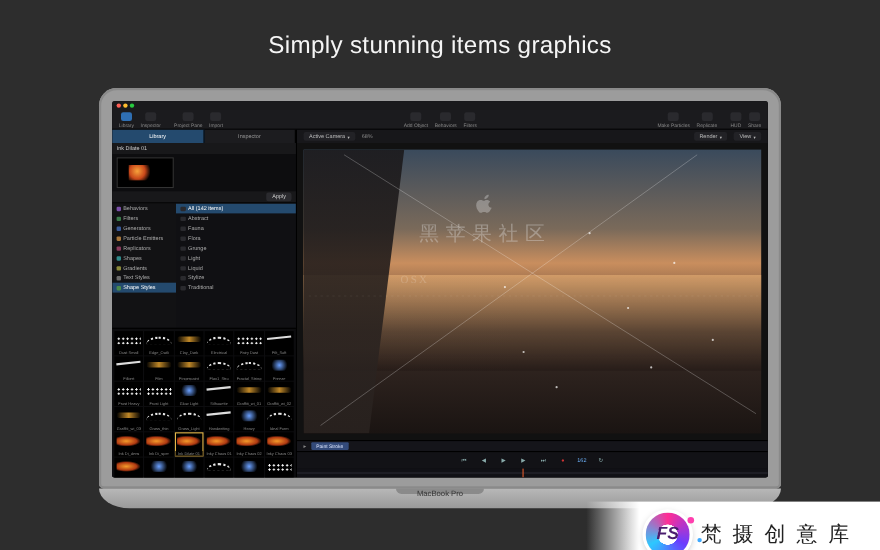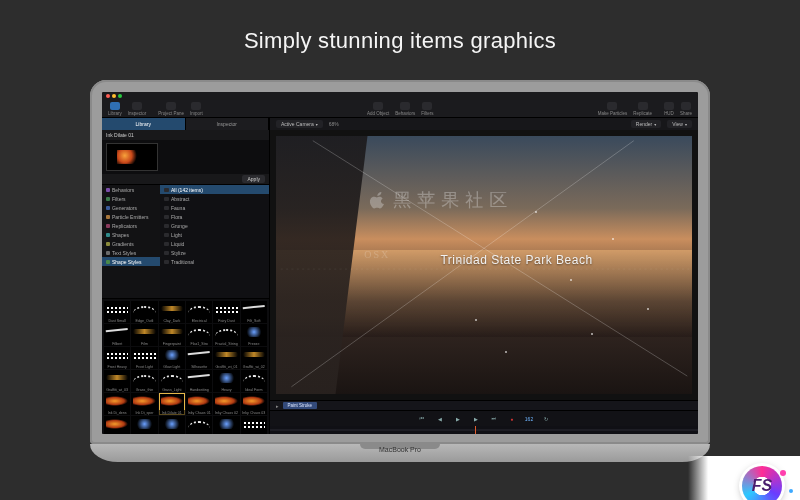--- a/index.html
+++ b/index.html
@@ -163,21 +163,21 @@
     opacity:.85;
   }
   .diag{position:absolute;inset:0;pointer-events:none;}
   .diag line{stroke:rgba(255,255,255,.35);stroke-width:.6;}
   .title-overlay{
     position:absolute;left:52%;top:48%;transform:translate(-50%,-50%) translateX(24px);
     color:#f2f2f2;font-size:12px;font-weight:300;letter-spacing:.5px;
     text-shadow:0 1px 2px rgba(0,0,0,.5);white-space:nowrap;
   }
   .wm{position:absolute;left:40%;top:26%;transform:translate(-50%,-50%);
-    color:rgba(230,230,230,.35);font-size:18px;letter-spacing:6px;display:flex;align-items:center;gap:6px;}
+    color:rgba(230,230,230,.35);font-size:18px;letter-spacing:6px;display:flex;align-items:center;gap:6px;flex-direction:column;}
   .wm2{position:absolute;left:22%;top:44%;color:rgba(255,255,255,.18);font-size:10px;letter-spacing:2px;font-family:Liberation Serif, serif;}
   .particles{position:absolute;inset:0;}
   .particles span{position:absolute;width:2px;height:2px;background:#fff;border-radius:50%;opacity:.7;}
   .layer-strip{height:10px;background:#15151a;border-top:1px solid #000;display:flex;align-items:center;padding:0 6px;font-size:5px;gap:4px;}
   .layer-chip{background:#334a7a;color:#dde6ff;padding:1px 5px;border-radius:1px;font-size:4.5px;}
   .transport{height:16px;background:#121216;border-top:1px solid #000;display:flex;align-items:center;justify-content:center;gap:8px;font-size:5px;color:#6aa0ff;}
   .tbtn{width:10px;height:10px;display:flex;align-items:center;justify-content:center;color:#8aa;cursor:pointer;}
   .tc{color:#6fb5ff;}
   .ruler{height:8px;background:#101015;position:relative;}
   .ruler::before{content:"";position:absolute;left:0;right:0;top:3px;height:2px;background:#1d1d24;}
@@ -527,21 +527,20 @@
                 <line x1="40" y1="10" x2="390" y2="230"></line>
                 <line x1="10" y1="130" x2="395" y2="130" style="stroke-dasharray:2 3;opacity:.25"></line>
               </svg>
               <div class="wm">
                 <svg width="18" height="18" viewBox="0 0 24 24">
                     <path fill="rgba(230,230,230,.35)" d="M16.5 1.5c0 1.4-.6 2.7-1.6 3.6-1 .9-2.4 1.6-3.7 1.5-.2-1.4.5-2.8 1.5-3.7C13.7 2 15.2 1.4 16.5 1.5zM20 17.2c-.6 1.3-1 1.9-1.7 3-.9 1.4-2.1 3.1-3.8 3.1-1.4 0-1.8-.9-3.7-.9s-2.4.9-3.8.9c-1.6 0-2.8-1.5-3.7-2.9C.8 17 .5 12.4 2.4 9.9c1-1.3 2.6-2.1 4.1-2.1 1.6 0 2.6.9 3.9.9 1.3 0 2-.9 3.9-.9 1.4 0 2.9.8 3.9 2.1-3.4 1.9-2.9 6.8 1.8 7.3z"></path>
                   </svg>
                 <span>黑苹果社区</span>
               </div>
               <div class="wm2">OSX</div>
-              <div class="title-overlay">Trinidad State Park Beach</div>
               <div class="particles">
                 <span style="left:62%;top:30%"></span>
                   <span style="left:70%;top:55%"></span>
                 <span style="left:48%;top:70%"></span>
                   <span style="left:80%;top:40%"></span>
                 <span style="left:55%;top:82%"></span>
                   <span style="left:88%;top:66%"></span>
                 <span style="left:44%;top:48%"></span>
                   <span style="left:75%;top:75%"></span>
               </div>
@@ -570,13 +569,14 @@
     </div>
   </div>
   <div class="base">
     <div class="notch"></div>
     <div class="base-label">MacBook Pro</div>
   </div>
 </div>
 
 <div class="brand">
   <div class="brand-logo">FS</div>
+  <div class="brand-text">梵摄创意库</div>
 </div>
 
 </body></html>

